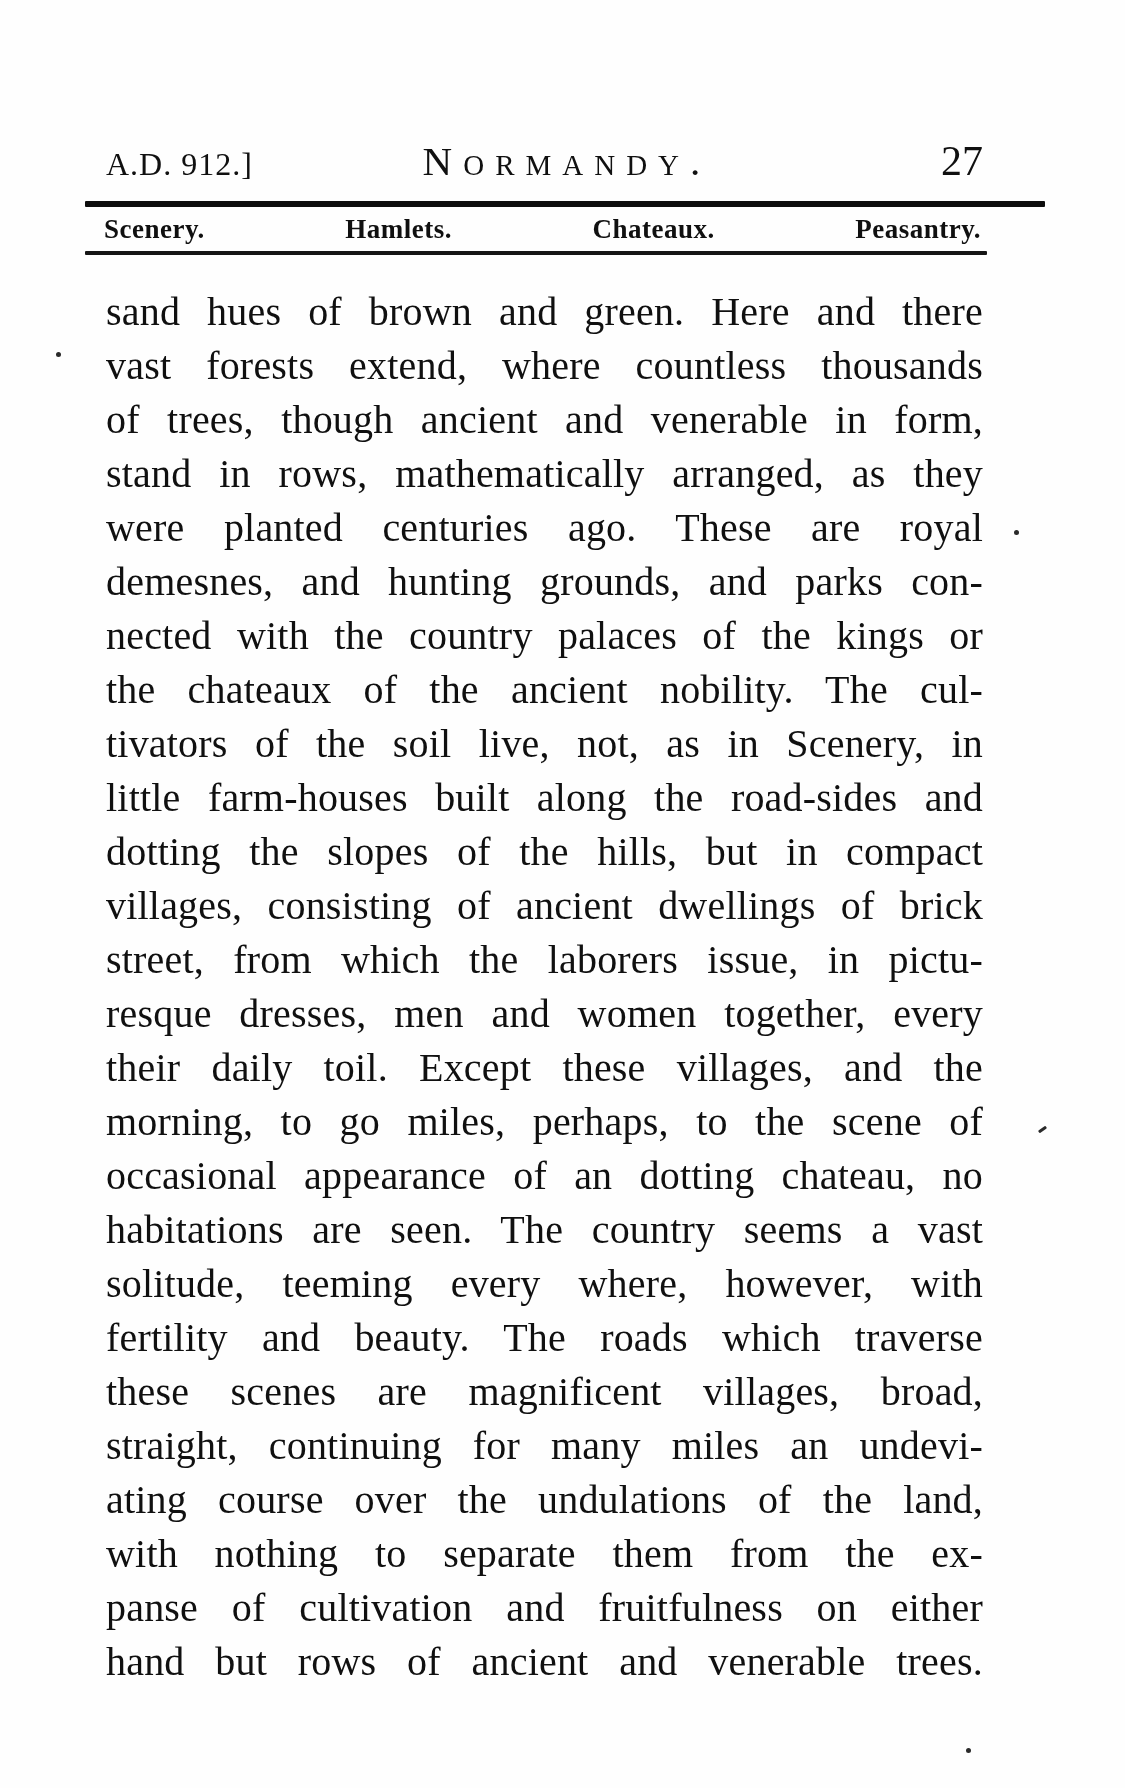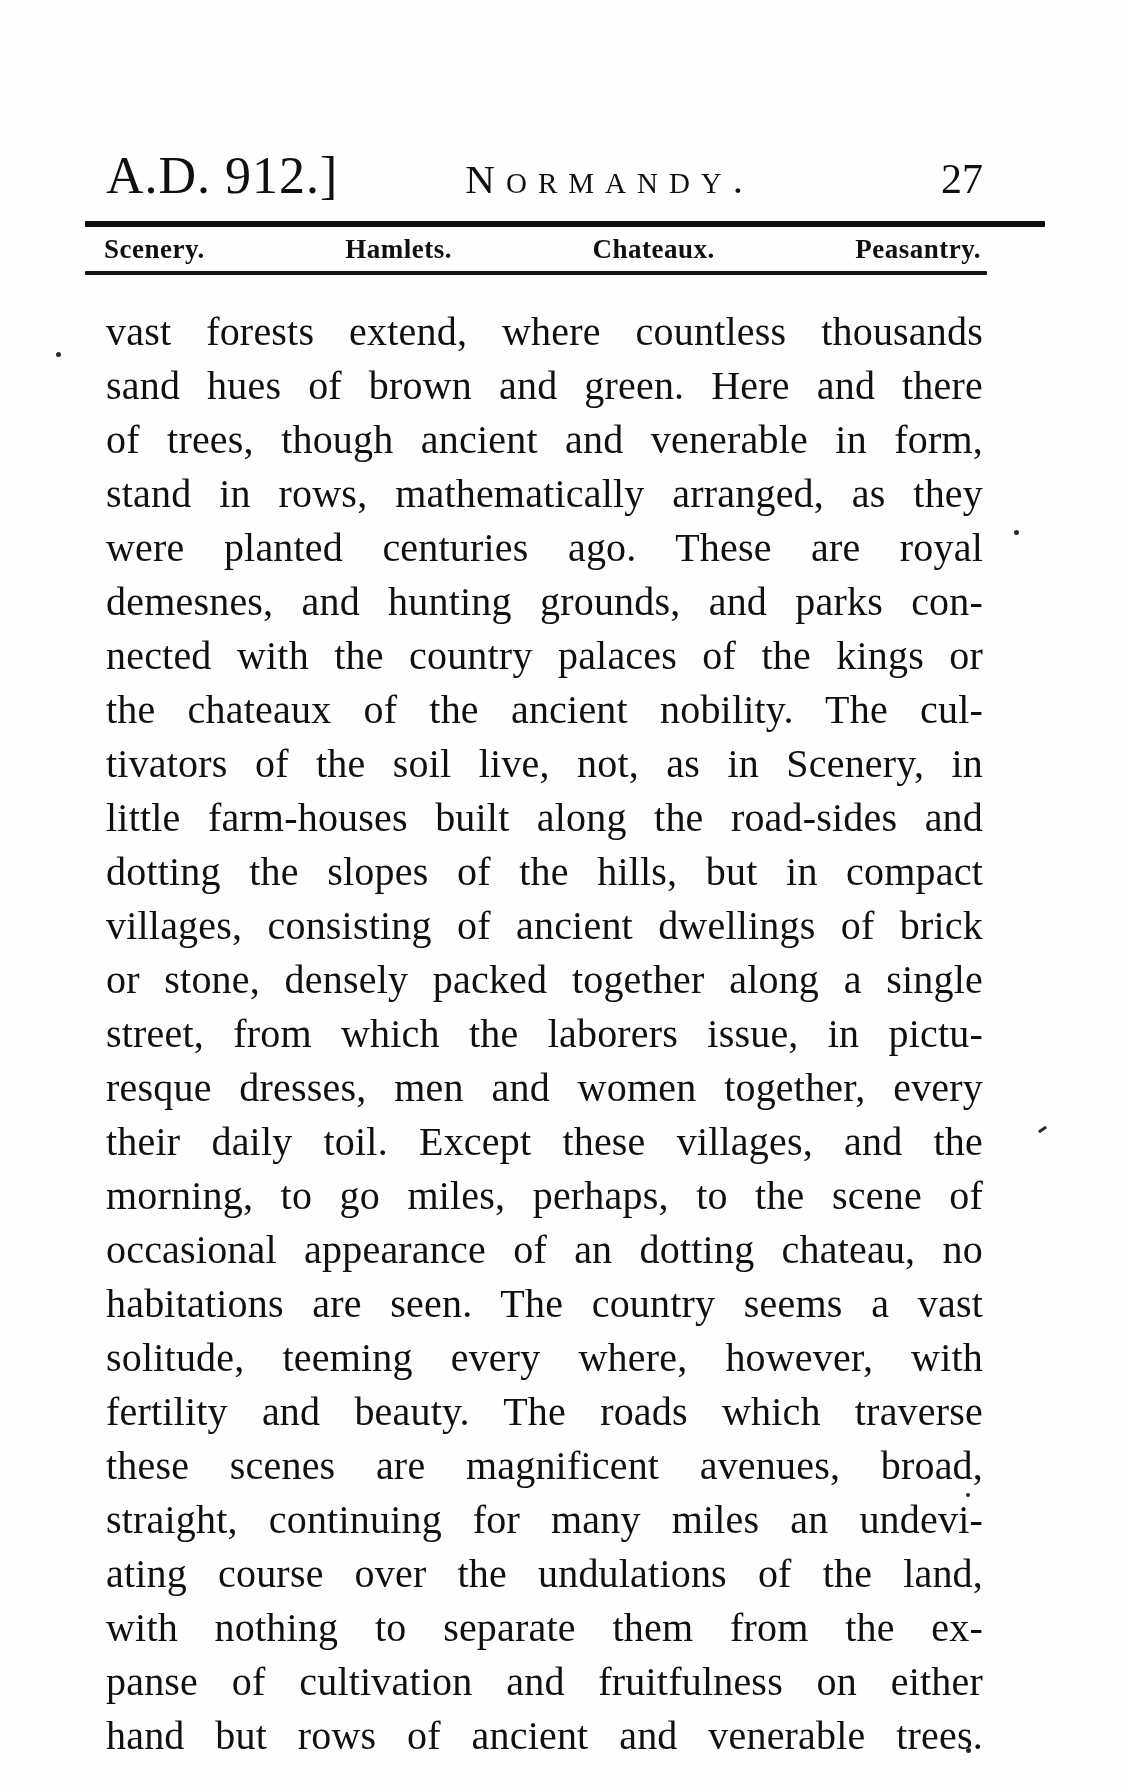--- a/index.html
+++ b/index.html
@@ -19,21 +19,21 @@
     height: 1788px;
     padding: 106px 142px 0 106px;
   }
   
   .header-row {
     display: flex;
     justify-content: space-between;
     align-items: baseline;
   }
   .date-marker {
-    font-size: 52px;
+    font-size: 32px;
     letter-spacing: 1px;
     white-space: nowrap;
     margin-top: 40px;
   }
   .page-title {
     font-size: 41px;
     font-variant: small-caps;
     letter-spacing: 11px;
     white-space: nowrap;
     transform: translateX(-30px);
@@ -112,42 +112,41 @@
   <div class="keywords-row" id="keywords-row">
       <span class="keyword">Scenery.</span>
       <span class="keyword">Hamlets.</span>
       <span class="keyword">Chateaux.</span>
       <span class="keyword">Peasantry.</span>
     </div>
 
   <div class="rule-thin"></div>
 
   <div class="body-text" id="body-text">
+      <div class="body-line">sand hues of brown and green.  Here and there</div>
       <div class="body-line">vast forests extend, where countless thousands</div>
-      <div class="body-line">sand hues of brown and green.  Here and there</div>
       <div class="body-line">of trees, though ancient and venerable in form,</div>
       <div class="body-line">stand in rows, mathematically arranged, as they</div>
       <div class="body-line">were planted centuries ago.  These are royal</div>
       <div class="body-line">demesnes, and hunting grounds, and parks con-</div>
       <div class="body-line">nected with the country palaces of the kings or</div>
       <div class="body-line">the chateaux of the ancient nobility.  The cul-</div>
       <div class="body-line">tivators of the soil live, not, as in Scenery, in</div>
       <div class="body-line">little farm-houses built along the road-sides and</div>
       <div class="body-line">dotting the slopes of the hills, but in compact</div>
       <div class="body-line">villages, consisting of ancient dwellings of brick</div>
-      <div class="body-line">or stone, densely packed together along a single</div>
       <div class="body-line">street, from which the laborers issue, in pictu-</div>
       <div class="body-line">resque dresses, men and women together, every</div>
       <div class="body-line">their daily toil.  Except these villages, and the</div>
       <div class="body-line">morning, to go miles, perhaps, to the scene of</div>
       <div class="body-line">occasional appearance of an dotting chateau, no</div>
       <div class="body-line">habitations are seen.  The country seems a vast</div>
       <div class="body-line">solitude, teeming every where, however, with</div>
       <div class="body-line">fertility and beauty.  The roads which traverse</div>
-      <div class="body-line">these scenes are magnificent avenues, broad,</div>
+      <div class="body-line">these scenes are magnificent villages, broad,</div>
       <div class="body-line">straight, continuing for many miles an undevi-</div>
       <div class="body-line">ating course over the undulations of the land,</div>
       <div class="body-line">with nothing to separate them from the ex-</div>
       <div class="body-line">panse of cultivation and fruitfulness on either</div>
       <div class="body-line">hand but rows of ancient and venerable trees.</div>
     </div>
 
   <div class="speck speck-1"></div>
   <div class="speck speck-2"></div>
   <div class="speck speck-3"></div>

